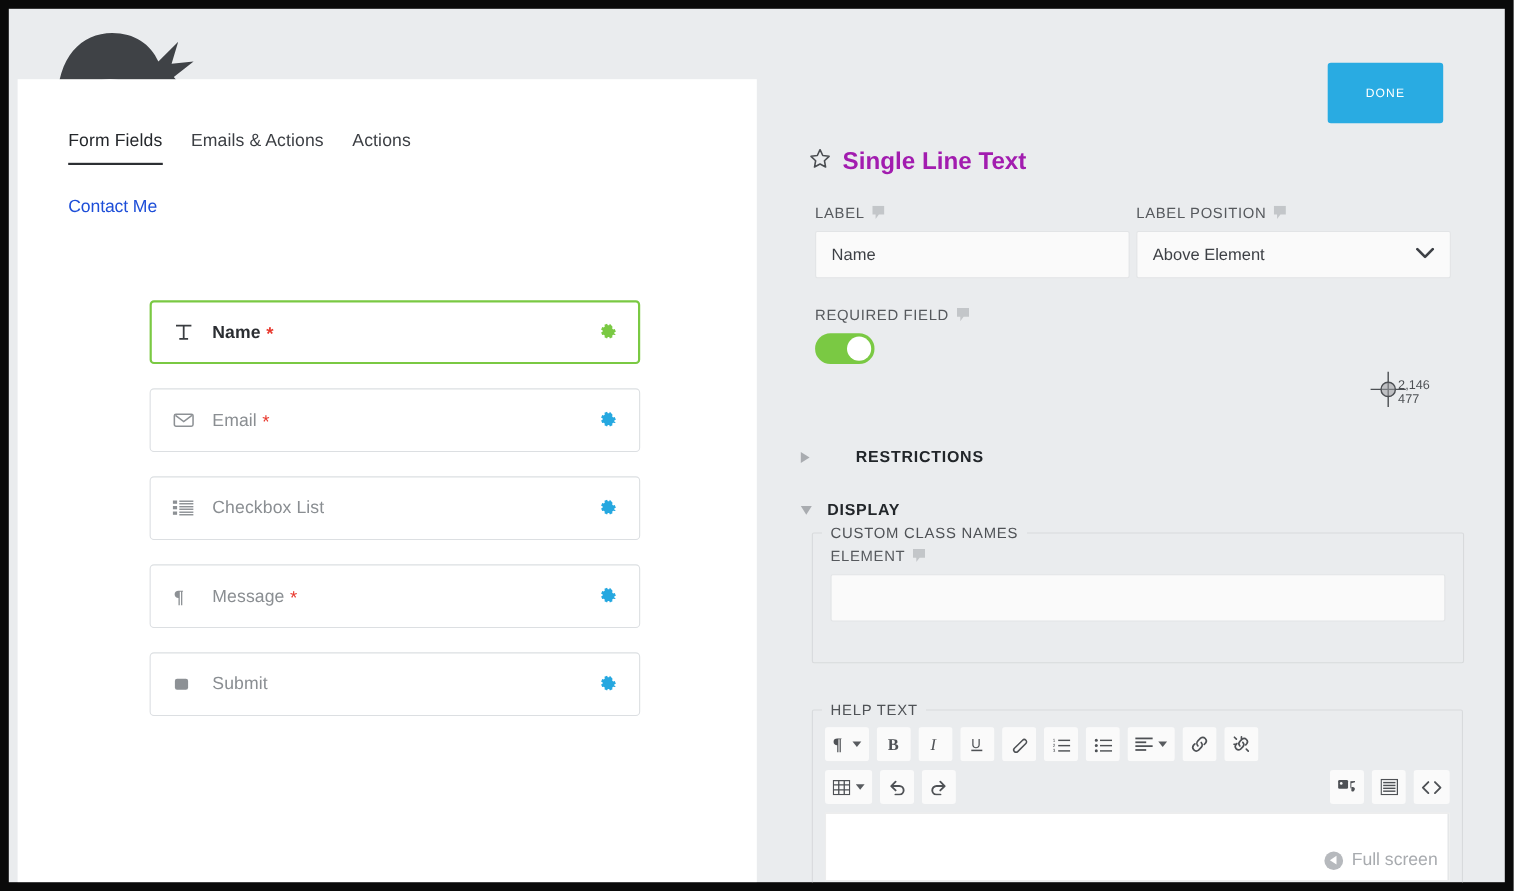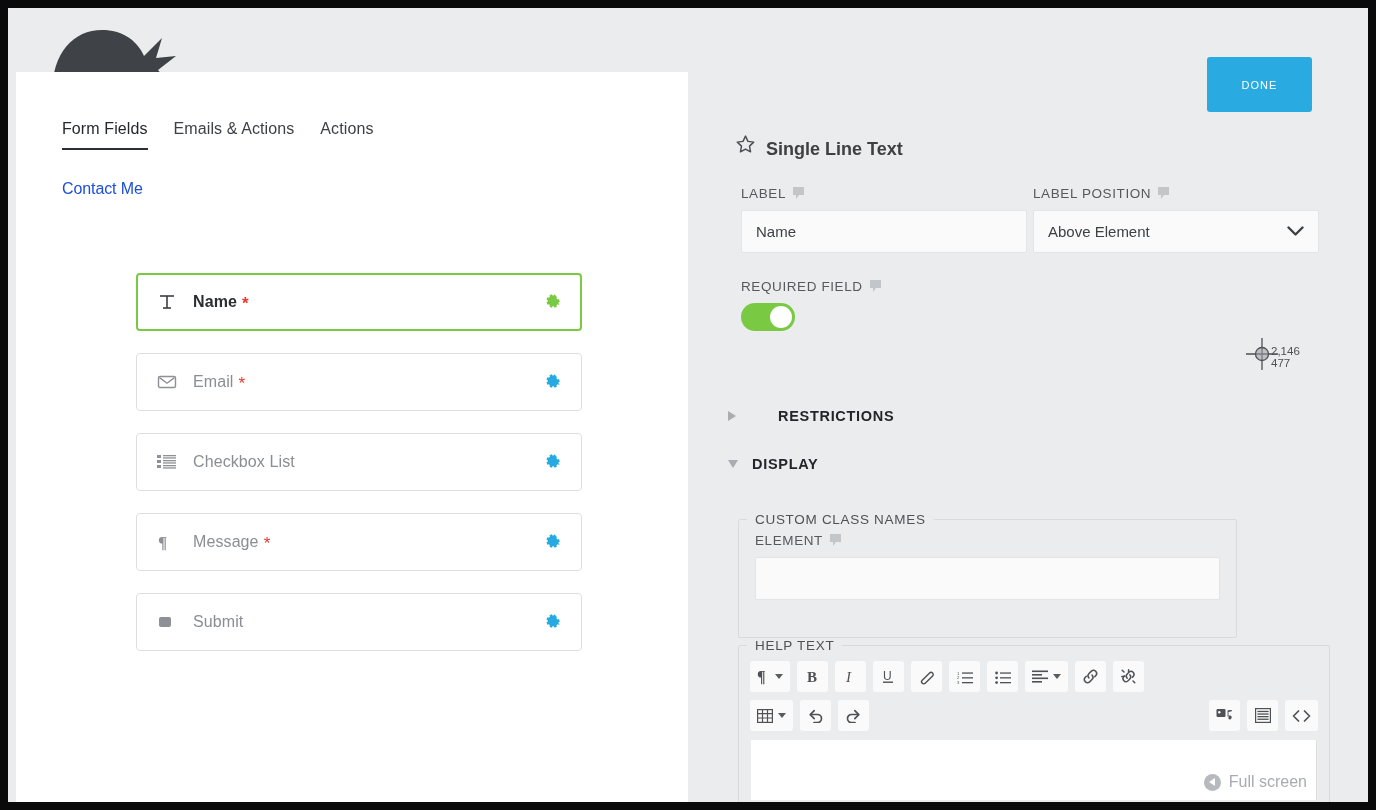--- a/index.html
+++ b/index.html
@@ -62,22 +62,22 @@
   
   .panel { position:absolute; left:680px; top:0; width:672px; height:794px; }
   .done-btn {
     position:absolute; right:48px; top:49px; width:105px; height:55px;
     background:#29abe2; border:none; border-radius:3px;
     color:#fff; font-size:11px; font-weight:normal; letter-spacing:1px;
     cursor:pointer; font-family:"Liberation Sans", sans-serif;
   }
   .panel-title {
     position:absolute; left:47px; top:126px;
-    font-size:18px; font-weight:bold; color:#404040;
-    display:flex; align-items:flex-end; gap:10px;
+    font-size:22px; font-weight:bold; color:#a21caf;
+    display:flex; align-items:flex-start; gap:10px;
   }
   .star-icon { color:#4a4d51; display:block; }
 
   .grid2 { position:absolute; left:53px; top:178px; width:578px; display:flex; gap:6px; }
   .fcol { flex:1 1 0; min-width:0; }
   .flabel {
     font-size:13.5px; color:#56595d; letter-spacing:.6px;
     display:flex; align-items:center; gap:7px; margin-bottom:9px;
   }
   .tip { width:11px; height:14px; display:block; flex:0 0 auto; }
@@ -119,21 +119,21 @@
   .tri.right { border-left:8px solid #a9acb0; border-top:5.5px solid transparent; border-bottom:5.5px solid transparent; }
   .tri.down  { border-top:8px solid #a9acb0; border-left:5.5px solid transparent; border-right:5.5px solid transparent; }
 
   fieldset.fs {
     position:absolute; border:1px solid #d8dadc; border-radius:2px;
     margin:0; padding:0;
   }
   fieldset.fs > legend {
     font-size:13.5px; color:#4f5256; letter-spacing:.7px; padding:0 8px; margin-left:8px;
   }
-  .fs-class { left:50px; top:504px; width:499px; height:126px; }
+  .fs-class { left:50px; top:469px; width:593px; height:126px; }
   .fs-help  { left:50px; top:630px; width:592px; height:180px; }
 
   .fs-inner { padding:6px 16px 0 16px; display:flex; gap:22px; }
 
   
   .editor { margin:8px 11px 0 11px; }
   .tbrow { display:flex; align-items:center; gap:7px; margin-bottom:8px; }
   .tbtn {
     height:31px; min-width:31px; padding:0 6px; background:#fafafa;
     border:1px solid transparent; border-radius:3px;

